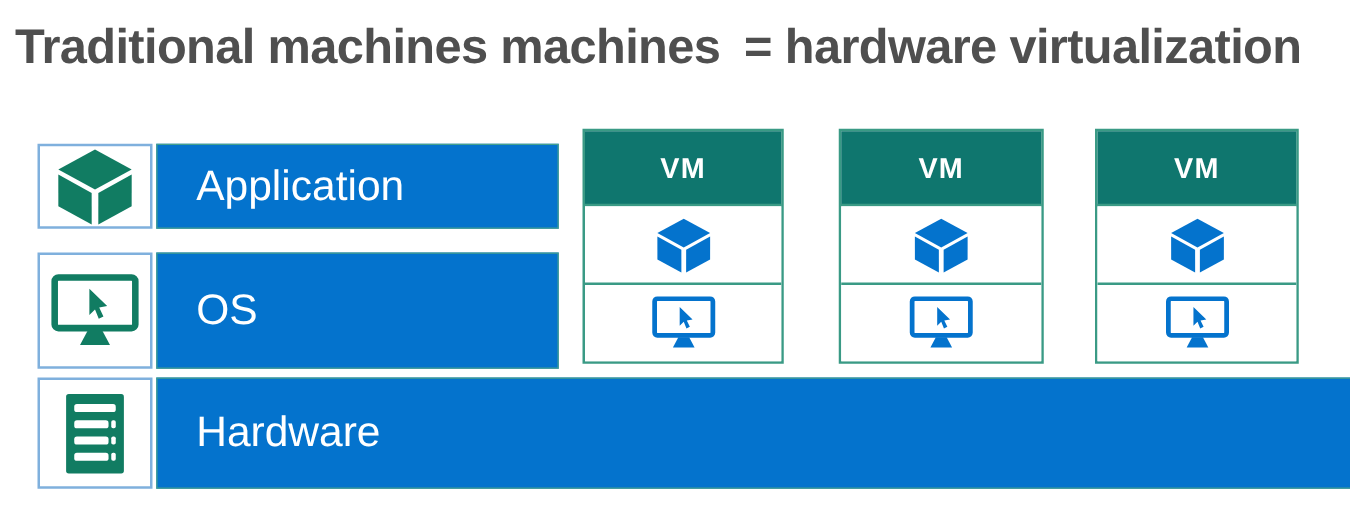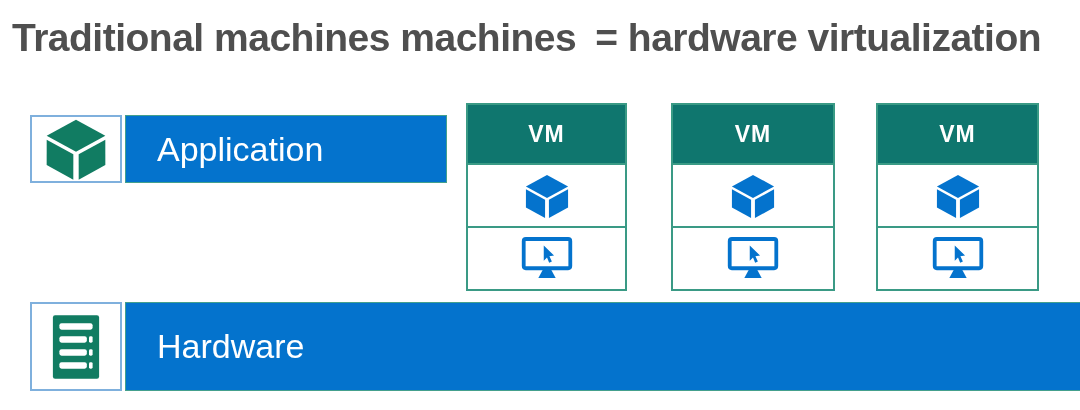--- a/index.html
+++ b/index.html
@@ -111,20 +111,30 @@
     <div class="icon-box">
       <svg class="svg-icon" width="64" height="64" viewBox="0 0 96 96" fill="#117c62">
           <use href="#cube"></use>
         </svg>
     </div>
     <div class="layer-bar">
       <span>Application</span>
     </div>
   </div>
 
+  <div class="layer-row row-os">
+    <div class="icon-box">
+      <svg class="svg-icon" width="72" height="62" viewBox="0 0 96 82" fill="#117c62" stroke="#117c62">
+          <use href="#monitor"></use>
+        </svg>
+    </div>
+    <div class="layer-bar">
+      <span>OS</span>
+    </div>
+  </div>
 
   <div class="layer-row row-hardware">
     <div class="icon-box">
       <svg class="svg-icon" width="52" height="70" viewBox="0 0 72 96" fill="#117c62">
           <use href="#server"></use>
         </svg>
     </div>
     <div class="layer-bar">
       <span>Hardware</span>
     </div>

